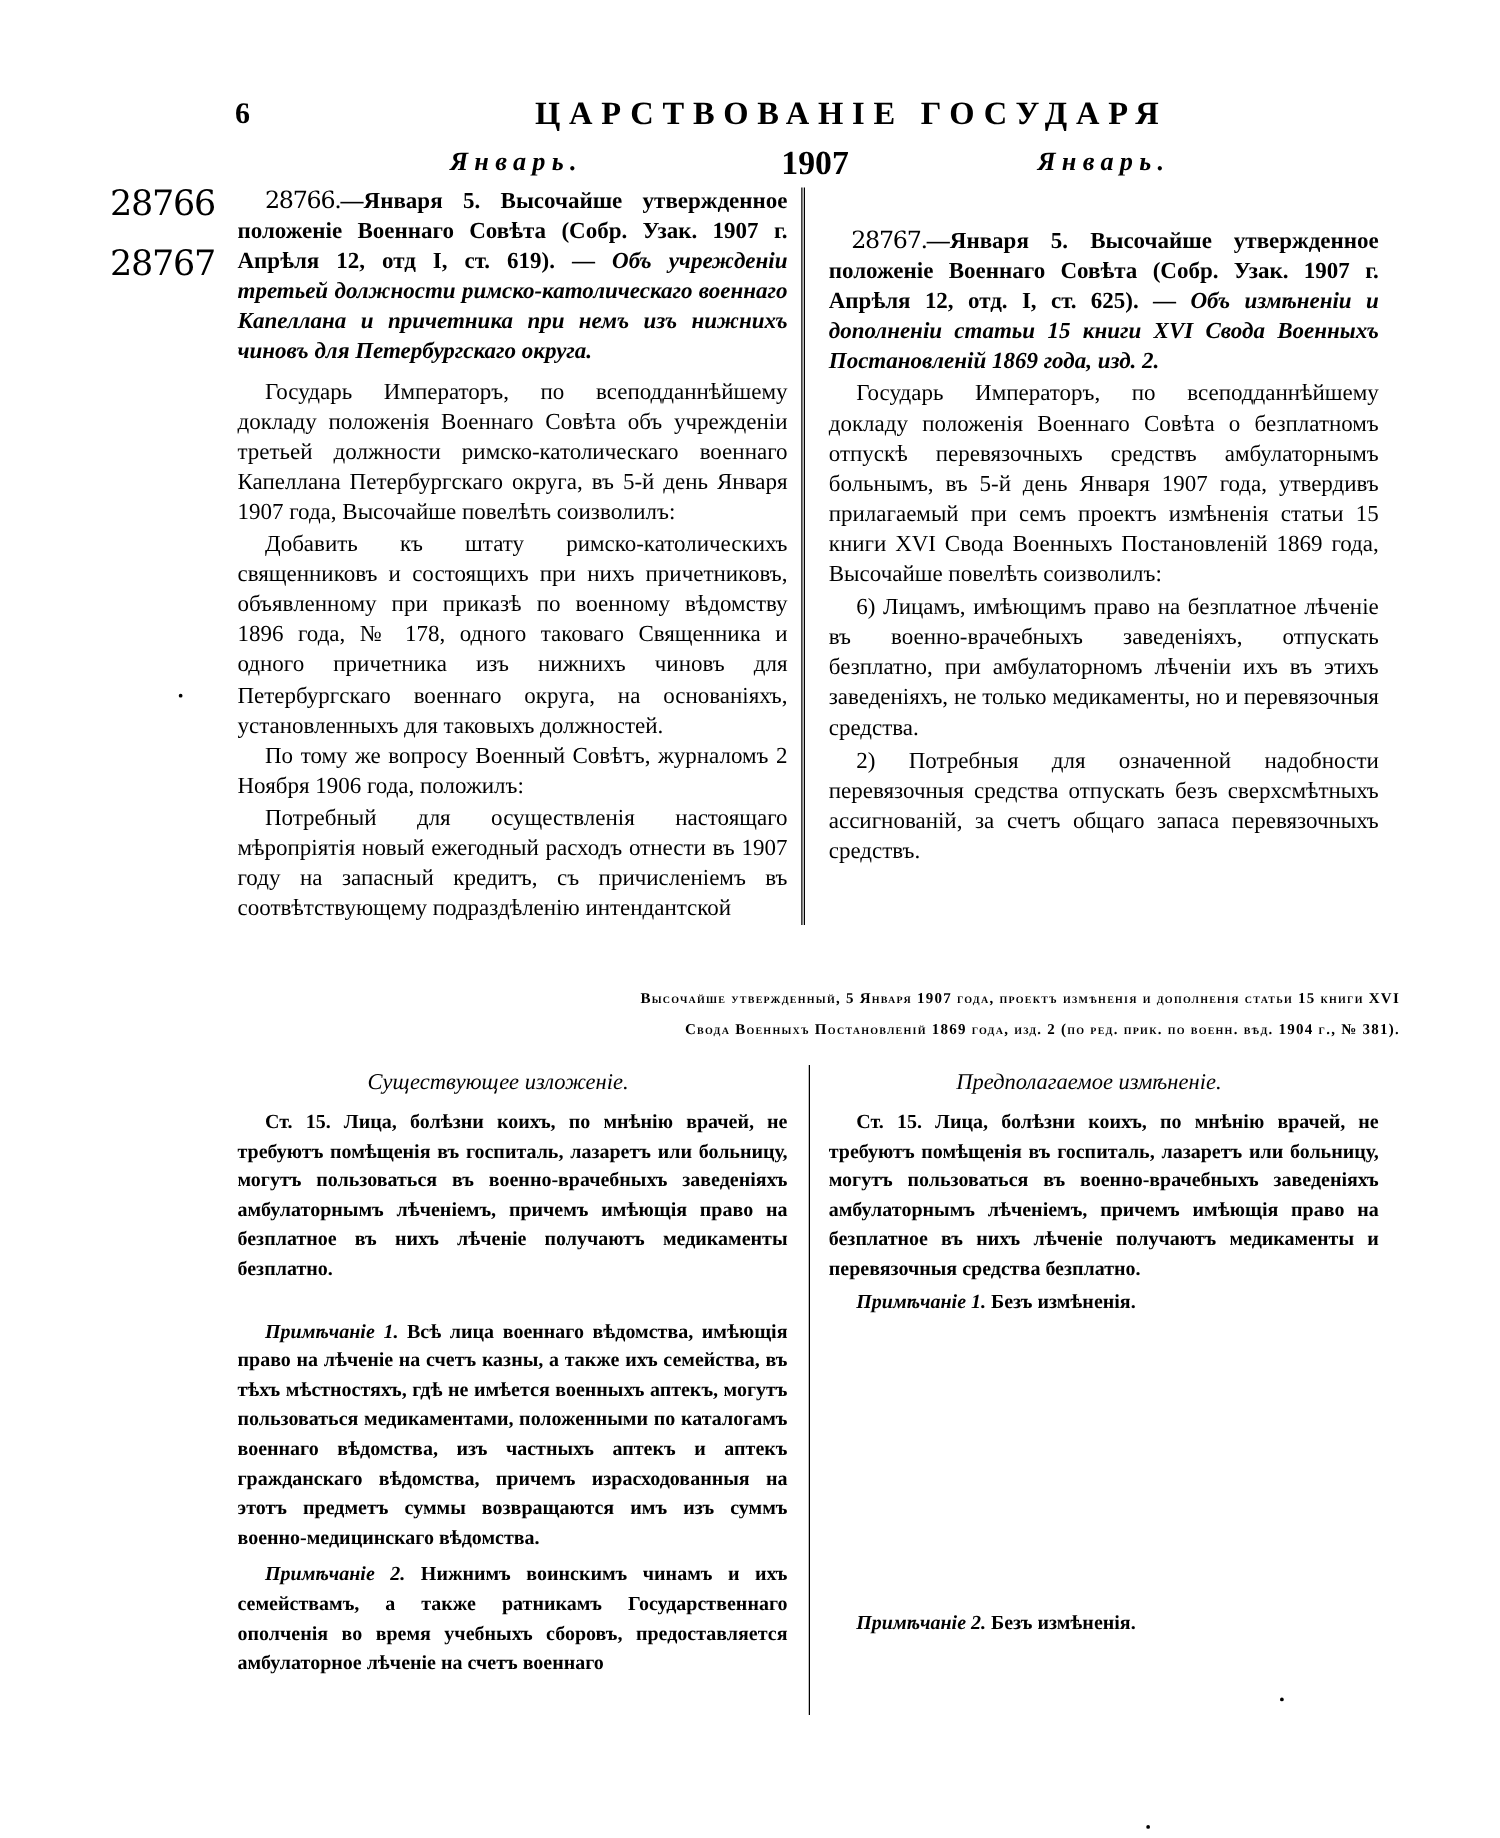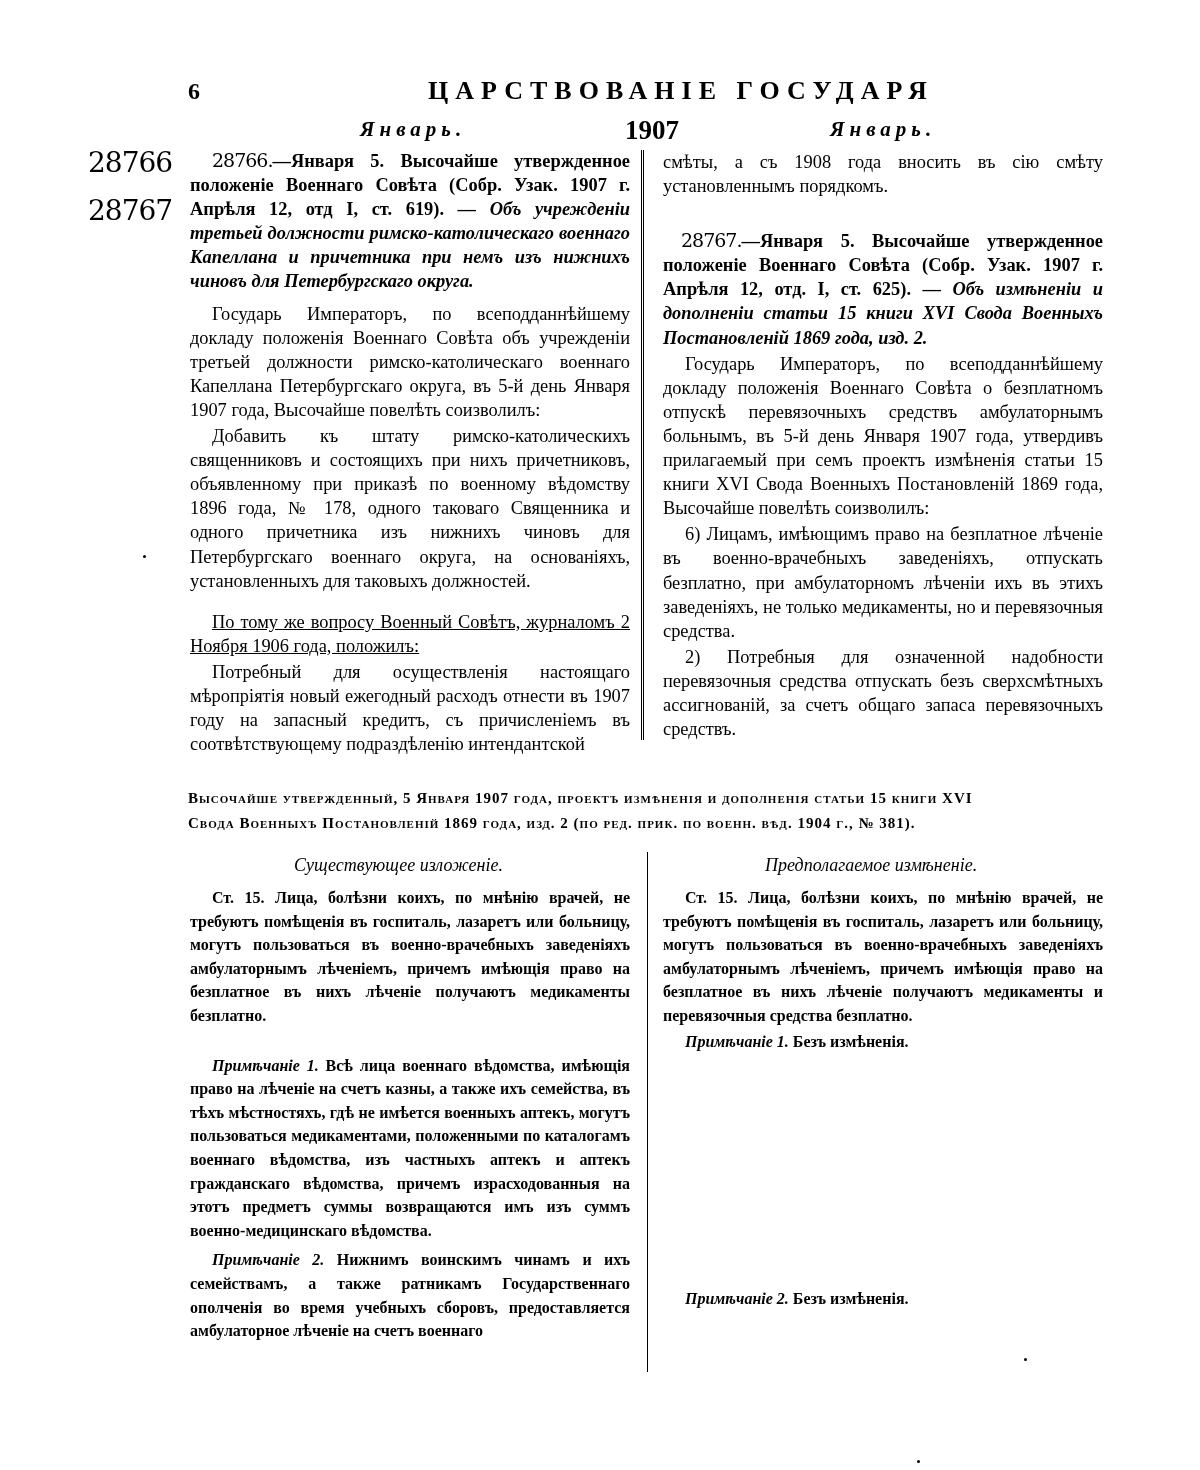--- a/index.html
+++ b/index.html
@@ -15,21 +15,21 @@
   .margin-num{left:88px;font-size:28px;font-weight:400;font-family:"DejaVu Serif",serif;letter-spacing:-1px;}
   .col{position:absolute;font-size:18.4px;line-height:24.1px;text-align:justify;}
   .col p{margin:0;text-indent:22px;}
   .col p.noind{text-indent:0;}
   .entry-num{font-family:"DejaVu Serif",serif;font-weight:400;font-size:19px;letter-spacing:-1px;}
   .sc{font-variant:small-caps;letter-spacing:1px;}
   .it{font-style:italic;}
   .b{font-weight:bold;}
   .vrule{position:absolute;border-left:3px double #000;width:3px;}
   .vrule-single{position:absolute;border-left:1px solid #000;}
-  .title-block{left:188px;top:786px;width:932px;text-align:left;font-size:15px;line-height:25px;}
+  .title-block{left:188px;top:786px;width:932px;text-align:right;font-size:12px;line-height:25px;}
   .subhead{position:absolute;top:855px;font-style:italic;font-size:18px;}
   .tcol{position:absolute;font-size:16px;line-height:23.6px;text-align:justify;}
   .tcol p{margin:0;text-indent:22px;}
   .speck{position:absolute;width:3px;height:3px;background:#000;border-radius:50%;}
 </style>
 </head>
 <body>
 
 <div class="abs pagenum">6</div>
 <div class="abs runhead">ЦАРСТВОВАНІЕ ГОСУДАРЯ</div>
@@ -37,28 +37,27 @@
 <div class="abs year">1907</div>
 <div class="abs month month-r">Январь.</div>
 
 <div class="abs margin-num" style="top:146px;">28766</div>
 <div class="abs margin-num" style="top:194px;">28767</div>
 
 <div class="col" style="left:190px;top:148px;width:440px;">
   <p style="text-indent:22px;"><span class="entry-num">28766.</span><span class="b">—Января 5. Высочайше утвержденное положеніе Военнаго Совѣта (Собр. Узак. 1907 г. Апрѣля 12, отд I, ст. 619). — </span><span class="it b">Объ учрежденіи третьей должности римско-католическаго военнаго Капеллана и причетника при немъ изъ нижнихъ чиновъ для Петербургскаго округа.</span></p>
   <p style="margin-top:8px;">Государь Императоръ, по всеподданнѣйшему докладу положенія Военнаго Совѣта объ учрежденіи третьей должности римско-католическаго военнаго Капеллана Петербургскаго округа, въ 5-й день Января 1907 года, Высочайше повелѣть соизволилъ:</p>
   <p style="margin-top:2px;">Добавить къ штату римско-католическихъ священниковъ и состоящихъ при нихъ причетниковъ, объявленному при приказѣ по военному вѣдомству 1896 года, № 178, одного таковаго Священника и одного причетника изъ нижнихъ чиновъ для Петербургскаго военнаго округа, на основаніяхъ, установленныхъ для таковыхъ должностей.</p>
-  <p style="margin-top:17px;text-decoration:underline;">По тому же вопросу Военный Совѣтъ, журналомъ 2 Ноября 1906 года, положилъ:</p>
+  <p style="margin-top:0;">По тому же вопросу Военный Совѣтъ, журналомъ 2 Ноября 1906 года, положилъ:</p>
   <p style="margin-top:2px;">Потребный для осуществленія настоящаго мѣропріятія новый ежегодный расходъ отнести въ 1907 году на запасный кредитъ, съ причисленіемъ въ соотвѣтствующему подраздѣленію интендантской</p>
 </div>
 
 <div class="vrule" style="left:641px;top:150px;height:590px;"></div>
 
 <div class="col" style="left:663px;top:150px;width:440px;">
-  <p class="noind">смѣты, а съ 1908 года вносить въ сію смѣту установленнымъ порядкомъ.</p>
   <div style="height:30px;"></div>
   <p style="text-indent:18px;"><span class="entry-num">28767.</span><span class="b">—Января 5. Высочайше утвержденное положеніе Военнаго Совѣта (Собр. Узак. 1907 г. Апрѣля 12, отд. I, ст. 625). — </span><span class="it b">Объ измѣненіи и дополненіи статьи 15 книги XVI Свода Военныхъ Постановленій 1869 года, изд. 2.</span></p>
   <p style="margin-top:2px;">Государь Императоръ, по всеподданнѣйшему докладу положенія Военнаго Совѣта о безплатномъ отпускѣ перевязочныхъ средствъ амбулаторнымъ больнымъ, въ 5-й день Января 1907 года, утвердивъ прилагаемый при семъ проектъ измѣненія статьи 15 книги XVI Свода Военныхъ Постановленій 1869 года, Высочайше повелѣть соизволилъ:</p>
   <p style="margin-top:2px;">6) Лицамъ, имѣющимъ право на безплатное лѣченіе въ военно-врачебныхъ заведеніяхъ, отпускать безплатно, при амбулаторномъ лѣченіи ихъ въ этихъ заведеніяхъ, не только медикаменты, но и перевязочныя средства.</p>
   <p style="margin-top:2px;">2) Потребныя для означенной надобности перевязочныя средства отпускать безъ сверхсмѣтныхъ ассигнованій, за счетъ общаго запаса перевязочныхъ средствъ.</p>
 </div>
 
 <div class="abs title-block">
   <div class="sc b">Высочайше утвержденный, 5 Января 1907 года, проектъ измѣненія и дополненія статьи 15 книги XVI</div>
   <div class="sc b">Свода Военныхъ Постановленій 1869 года, изд. 2 (по ред. прик. по военн. вѣд. 1904 г., № 381).</div>

